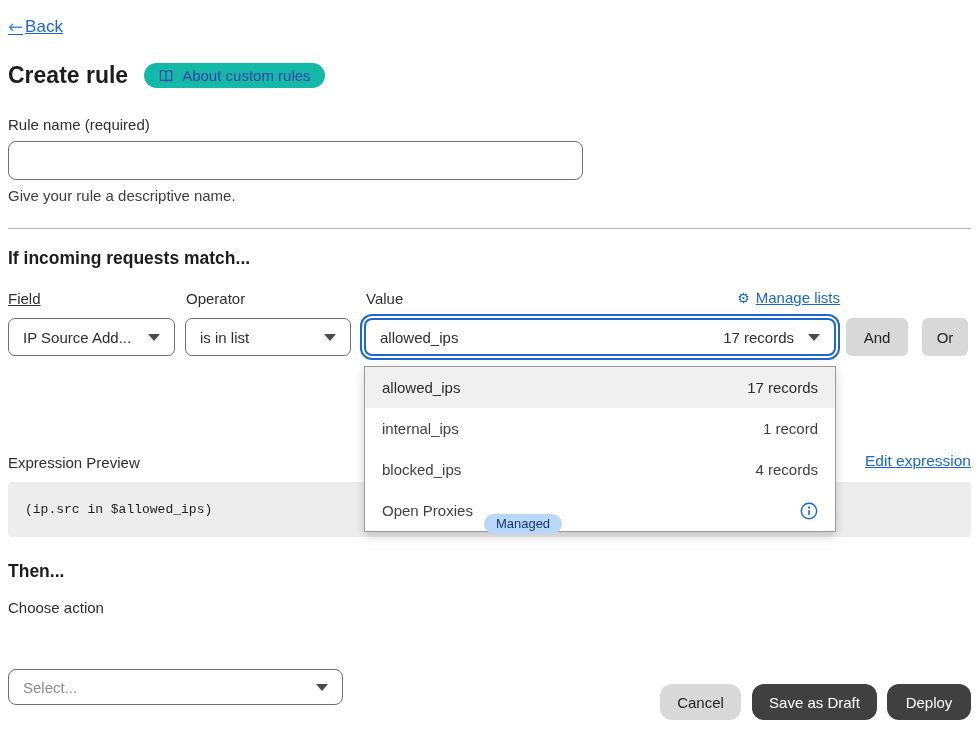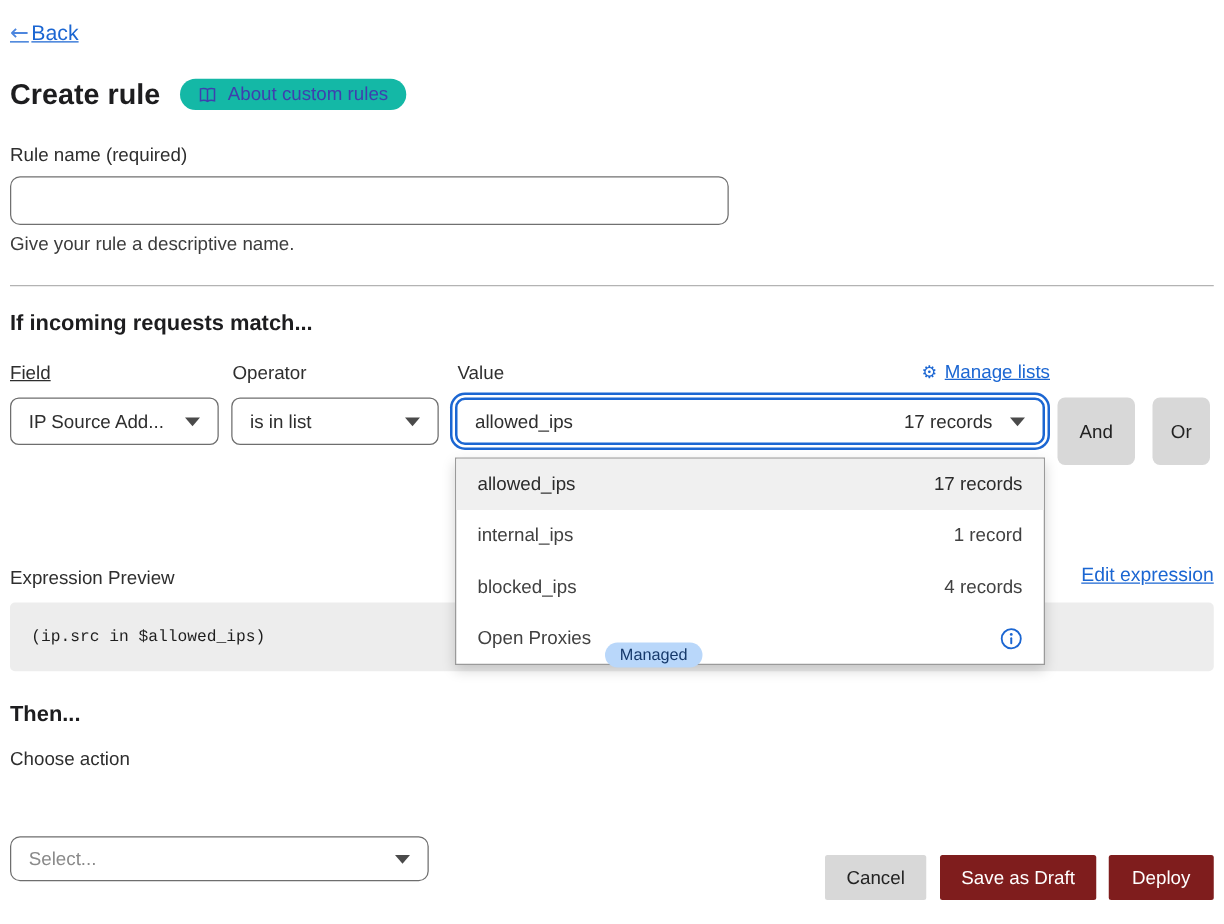--- a/index.html
+++ b/index.html
@@ -62,21 +62,21 @@
   .value-select {
     left:364px; top:318px; width:472px; height:38px;
     background:#fff; border:2px solid #1b66d2; border-radius:8px;
     box-shadow:0 0 0 2px #ffffff, 0 0 0 4px #1b66d2;
     display:flex; align-items:center; justify-content:space-between;
     padding:0 14px; cursor:pointer; color:#2e2e2e;
   }
   .value-right { display:flex; align-items:center; gap:14px; }
 
   .pill-btn {
-    top:318px; height:54px; background:#d8d8d8; color:#222; border:none;
+    top:318px; height:38px; background:#d8d8d8; color:#222; border:none;
     border-radius:6px; font-family:"Liberation Sans",sans-serif; font-size:15px;
     display:flex; align-items:center; justify-content:center; cursor:pointer;
   }
   .and-btn { left:846px; width:62px; }
   .or-btn { left:922px; width:46px; }
 
   
   .dropdown-panel {
     left:364px; top:366px; width:472px; background:#fff;
     border:1px solid #9a9a9a; box-shadow:0 4px 10px rgba(0,0,0,0.18);
@@ -105,26 +105,26 @@
   .code-text { font-family:"Liberation Mono","DejaVu Sans Mono",monospace; font-size:13px; color:#1e1e1e; }
 
   
   .then-heading { left:8px; top:561px; }
   .choose-label { left:8px; top:599px; color:#2e2e2e; }
   .action-select { left:8px; top:627px; width:335px; height:36px; top:627px; border-radius:8px;margin-top:42px; }
   .action-select .placeholder { color:#8a8a8a; }
 
   
   .footer-btn {
-    top:684px; height:36px; border:none; border-radius:2px;
+    top:684px; height:36px; border:none; border-radius:12px;
     font-family:"Liberation Sans",sans-serif; font-size:15px; cursor:pointer;
     display:flex; align-items:center; justify-content:center;
   }
   .cancel-btn { left:660px; width:81px; background:#d8d8d8; color:#232323; }
-  .blue-btn { background:#7f1d1d; color:#fff; }
+  .blue-btn { background:#404040; color:#fff; }
   .save-btn { left:752px; width:125px; }
   .deploy-btn { left:887px; width:84px; }
 </style>
 </head>
 <body>
 
 <a class="abs link back-link">
   <span class="back-arrow">←</span>
     <span>Back</span>
 </a>

